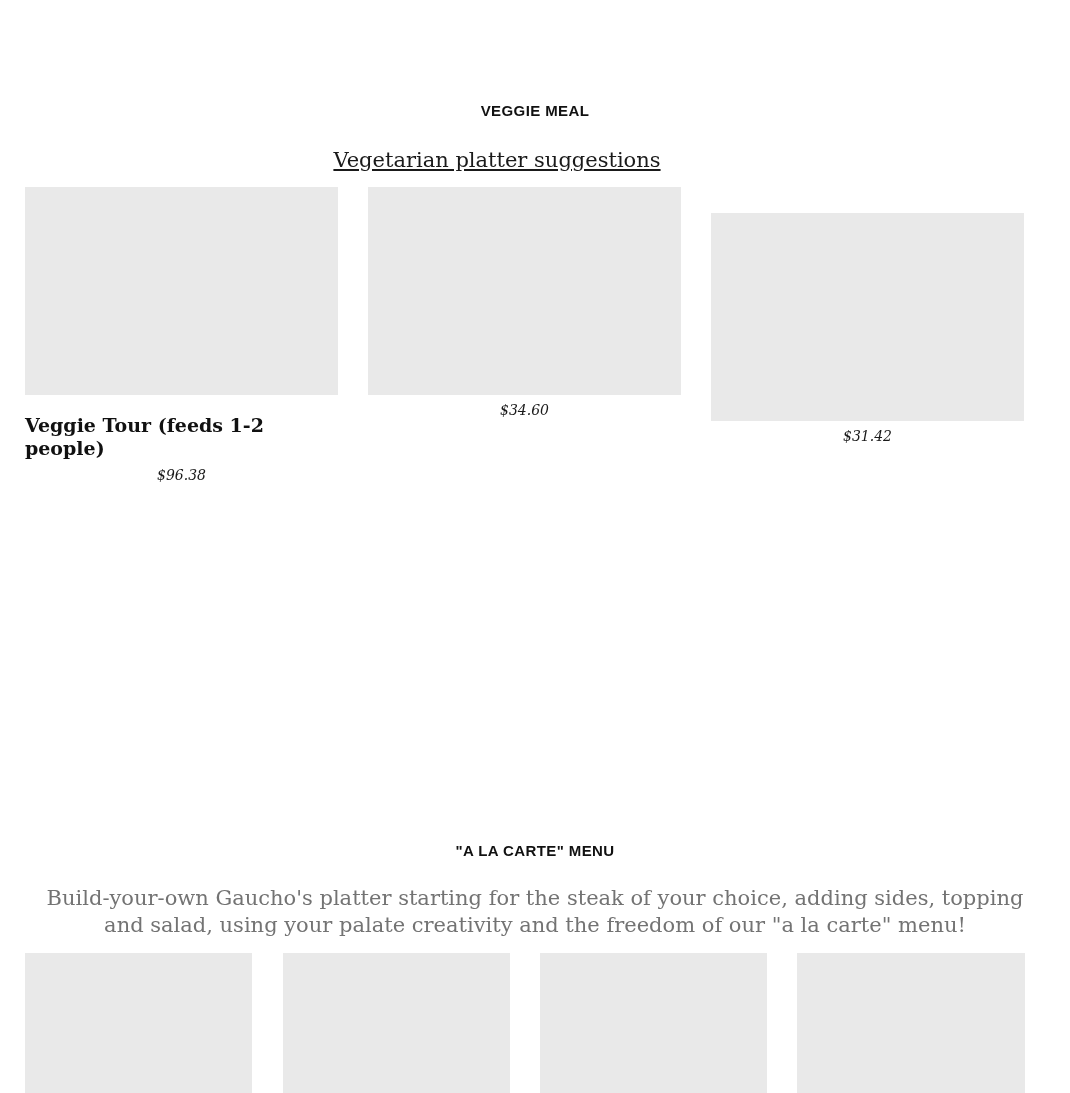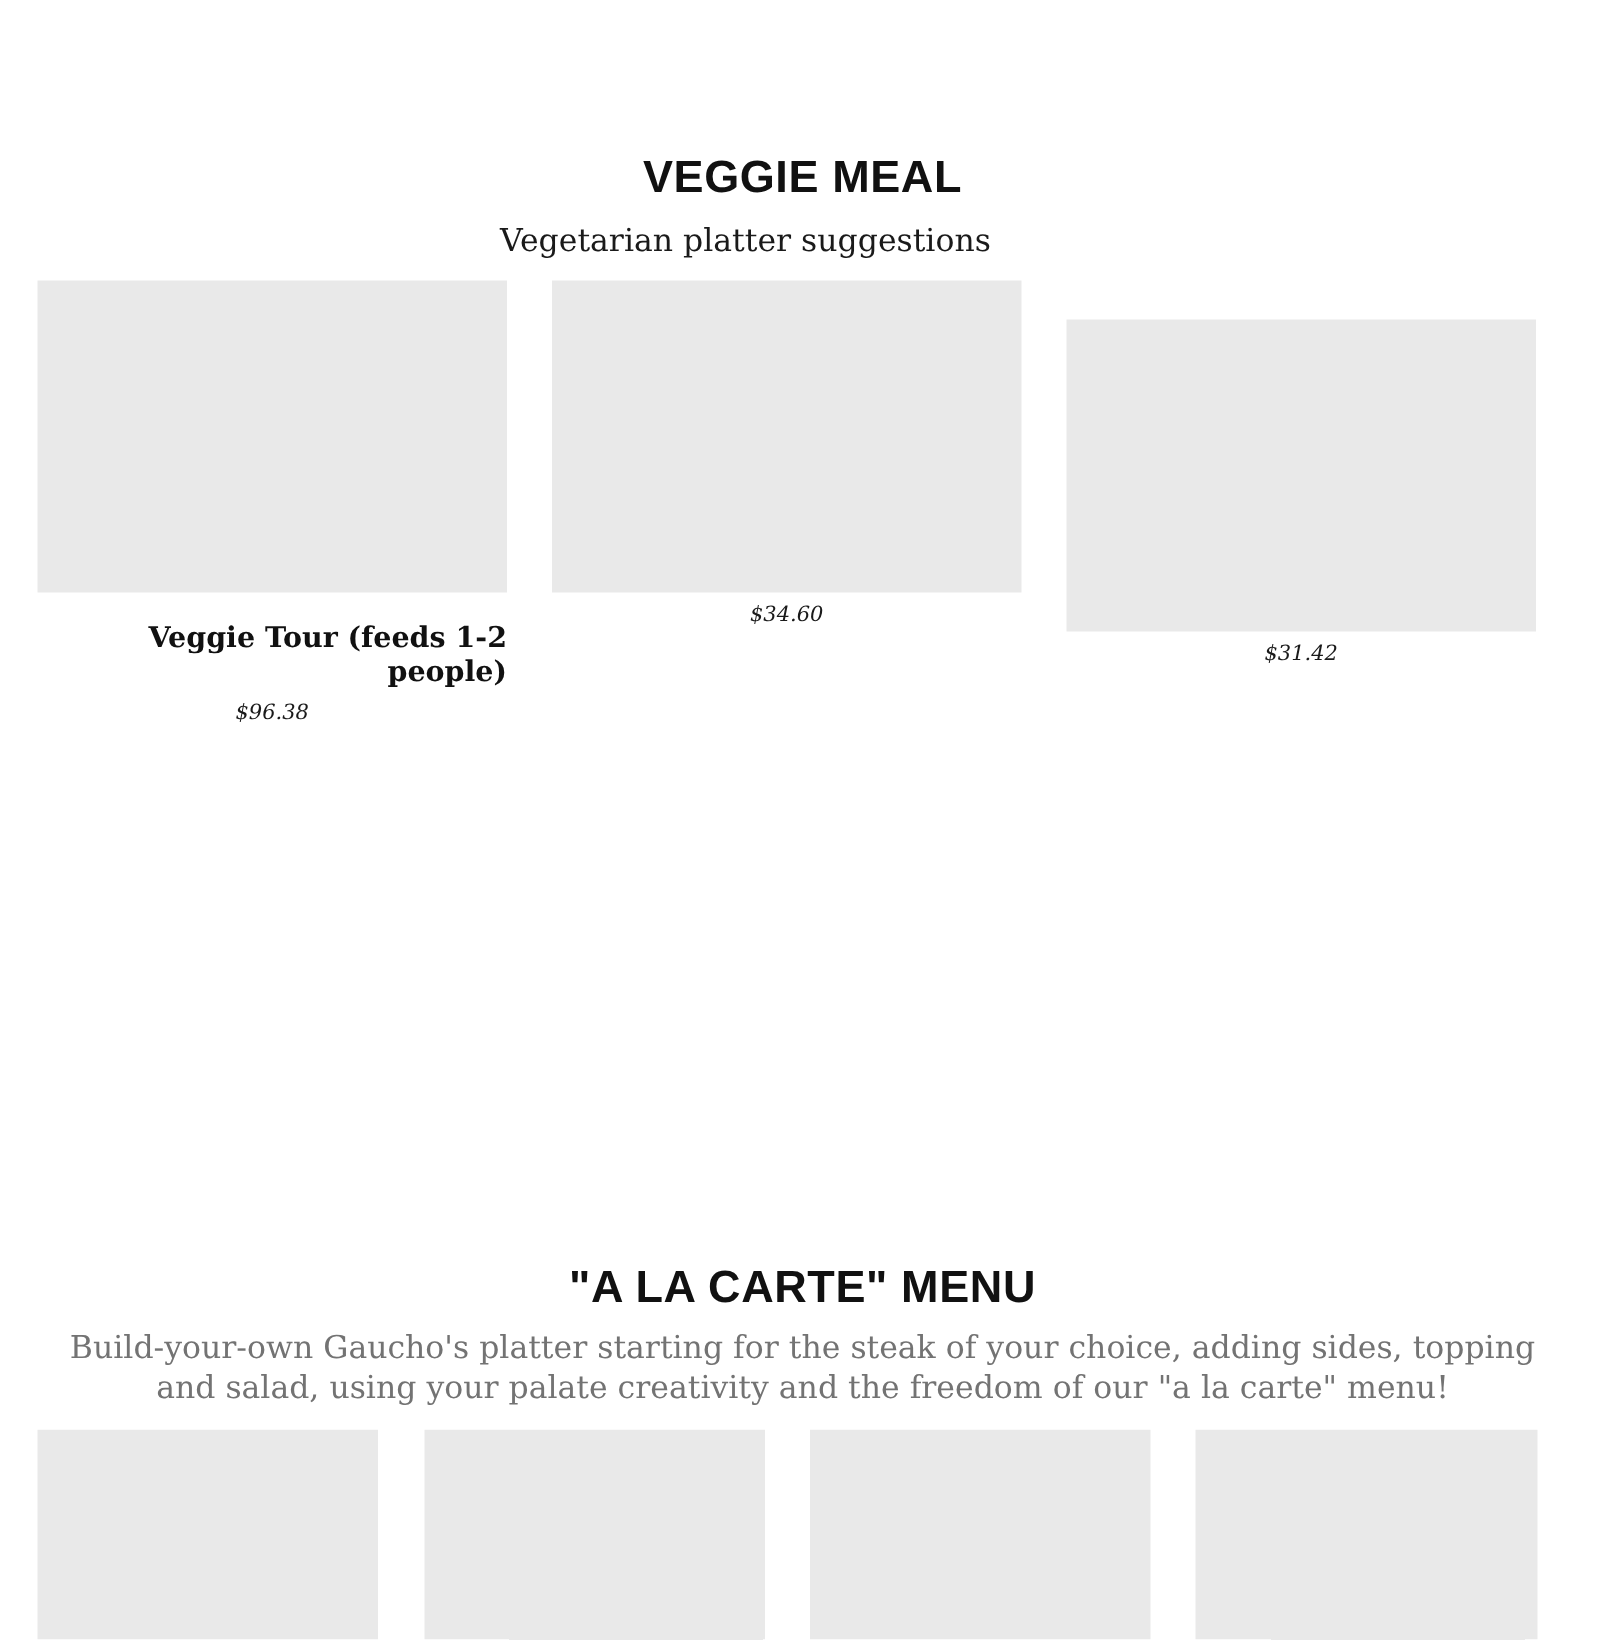--- a/index.html
+++ b/index.html
@@ -41,21 +41,21 @@
   .ghost.g2 { left: 498px; }
   .ghost.g3 { left: 840px; }
 
   
   .section { width: 1070px; }
 
   .section-title {
     text-align: center;
     font-family: "Liberation Sans", sans-serif;
     font-weight: bold;
-    font-size: 30px;
+    font-size: 15px;
     letter-spacing: 0.4px;
     color: #111111;
     margin: 0;
     padding: 0;
   }
   .section-subtitle {
     text-align: center;
     font-family: "DejaVu Serif", serif;
     font-size: 21px;
     font-weight: normal;
@@ -77,21 +77,21 @@
   }
 
   
   .veggie-section {
     position: absolute;
     top: 0;
     left: 0;
     width: 1070px;
   }
   #veggie-title { position: absolute; top: 102px; left: 0; width: 1070px; }
-  #veggie-subtitle { position: absolute; top: 147px; left: 0; width: 994px; }
+  #veggie-subtitle { position: absolute; top: 147px; left: 0; width: 994px; text-decoration: underline; }
 
   .veggie-grid {
     position: absolute;
     top: 187px;
     left: 25px;
     width: 1000px;
     display: flex;
     flex-wrap: wrap;
     gap: 0 30px;
   }
@@ -99,21 +99,21 @@
     width: 313px;
   }
   .product-card .thumb {
     width: 313px;
     height: 208px;
     background: #e9e9e9;
     display: block;
   }
   .product-card .p-title {
     display: block;
-    text-align: right;
+    text-align: left;
     font-family: "DejaVu Serif", serif;
     font-weight: bold;
     font-size: 19px;
     color: #111111;
     line-height: 1.2;
     margin-top: 19px;
   }
   .product-card .p-price {
     display: block;
     text-align: center;

